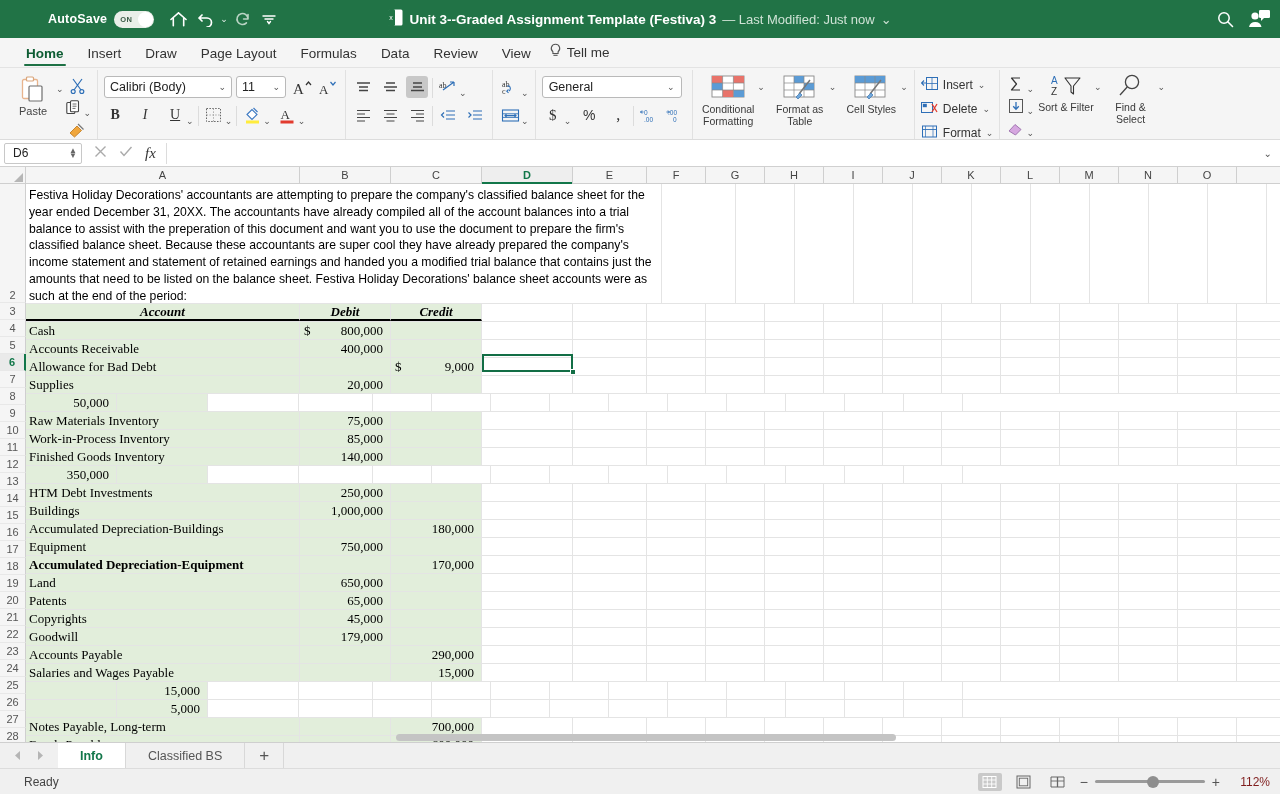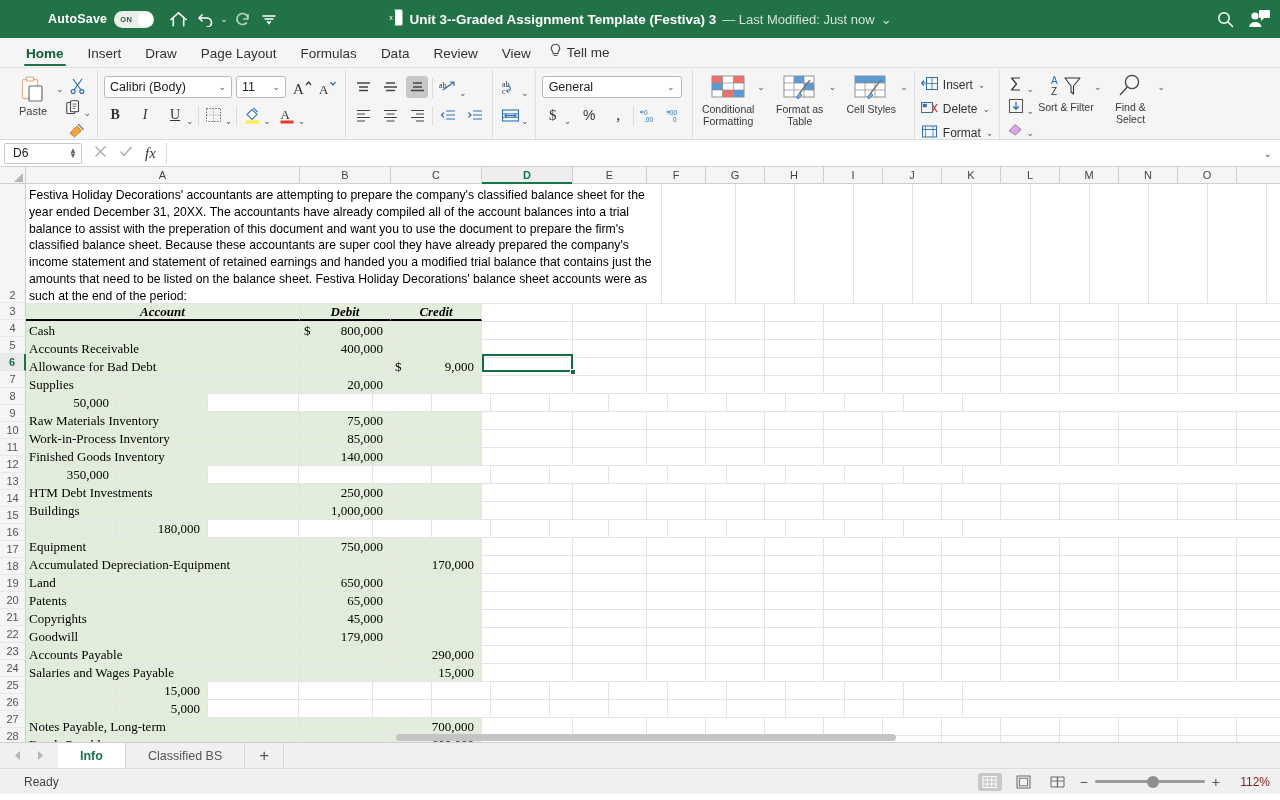--- a/index.html
+++ b/index.html
@@ -1037,20 +1037,21 @@
             <div class="cell" style="width: 59px; height: 17px;"></div>
             <div class="cell" style="width: 59px; height: 17px;"></div>
             <div class="cell" style="width: 59px; height: 17px;"></div>
             <div class="cell" style="width: 59px; height: 17px;"></div>
             <div class="cell" style="width: 59px; height: 17px;"></div>
             <div class="cell" style="width: 59px; height: 17px;"></div>
             <div class="cell" style="width: 59px; height: 17px;"></div>
             <div class="cell" style="width: 59px; height: 17px;"></div>
           </div>
           <div class="gridrow">
+            <div class="cell fill acct-font txt" style="width: 274px; height: 17px;">Accumulated Depreciation-Buildings</div>
             <div class="cell fill acct-font num" style="width: 91px; height: 17px; position: relative;">
               <span style="position: absolute; left: 4px;"></span>
               <span></span>
             </div>
             <div class="cell fill acct-font num" style="width: 91px; height: 17px; position: relative;">
               <span style="position: absolute; left: 4px;"></span>
               <span>180,000</span>
             </div>
             <div class="cell" style="width: 91px; height: 17px;"></div>
             <div class="cell" style="width: 74px; height: 17px;"></div>
@@ -1082,21 +1083,21 @@
             <div class="cell" style="width: 59px; height: 17px;"></div>
             <div class="cell" style="width: 59px; height: 17px;"></div>
             <div class="cell" style="width: 59px; height: 17px;"></div>
             <div class="cell" style="width: 59px; height: 17px;"></div>
             <div class="cell" style="width: 59px; height: 17px;"></div>
             <div class="cell" style="width: 59px; height: 17px;"></div>
             <div class="cell" style="width: 59px; height: 17px;"></div>
             <div class="cell" style="width: 59px; height: 17px;"></div>
           </div>
           <div class="gridrow">
-            <div class="cell fill acct-font txt" style="width: 274px; height: 17px;">Accumulated Depreciation-Equipment</div>
+            <div class="cell fill acct-font txt" style="width: 274px; height: 17px; font-weight: bold;">Accumulated Depreciation-Equipment</div>
             <div class="cell fill acct-font num" style="width: 91px; height: 17px; position: relative;">
               <span style="position: absolute; left: 4px;"></span>
               <span></span>
             </div>
             <div class="cell fill acct-font num" style="width: 91px; height: 17px; position: relative;">
               <span style="position: absolute; left: 4px;"></span>
               <span>170,000</span>
             </div>
             <div class="cell" style="width: 91px; height: 17px;"></div>
             <div class="cell" style="width: 74px; height: 17px;"></div>

